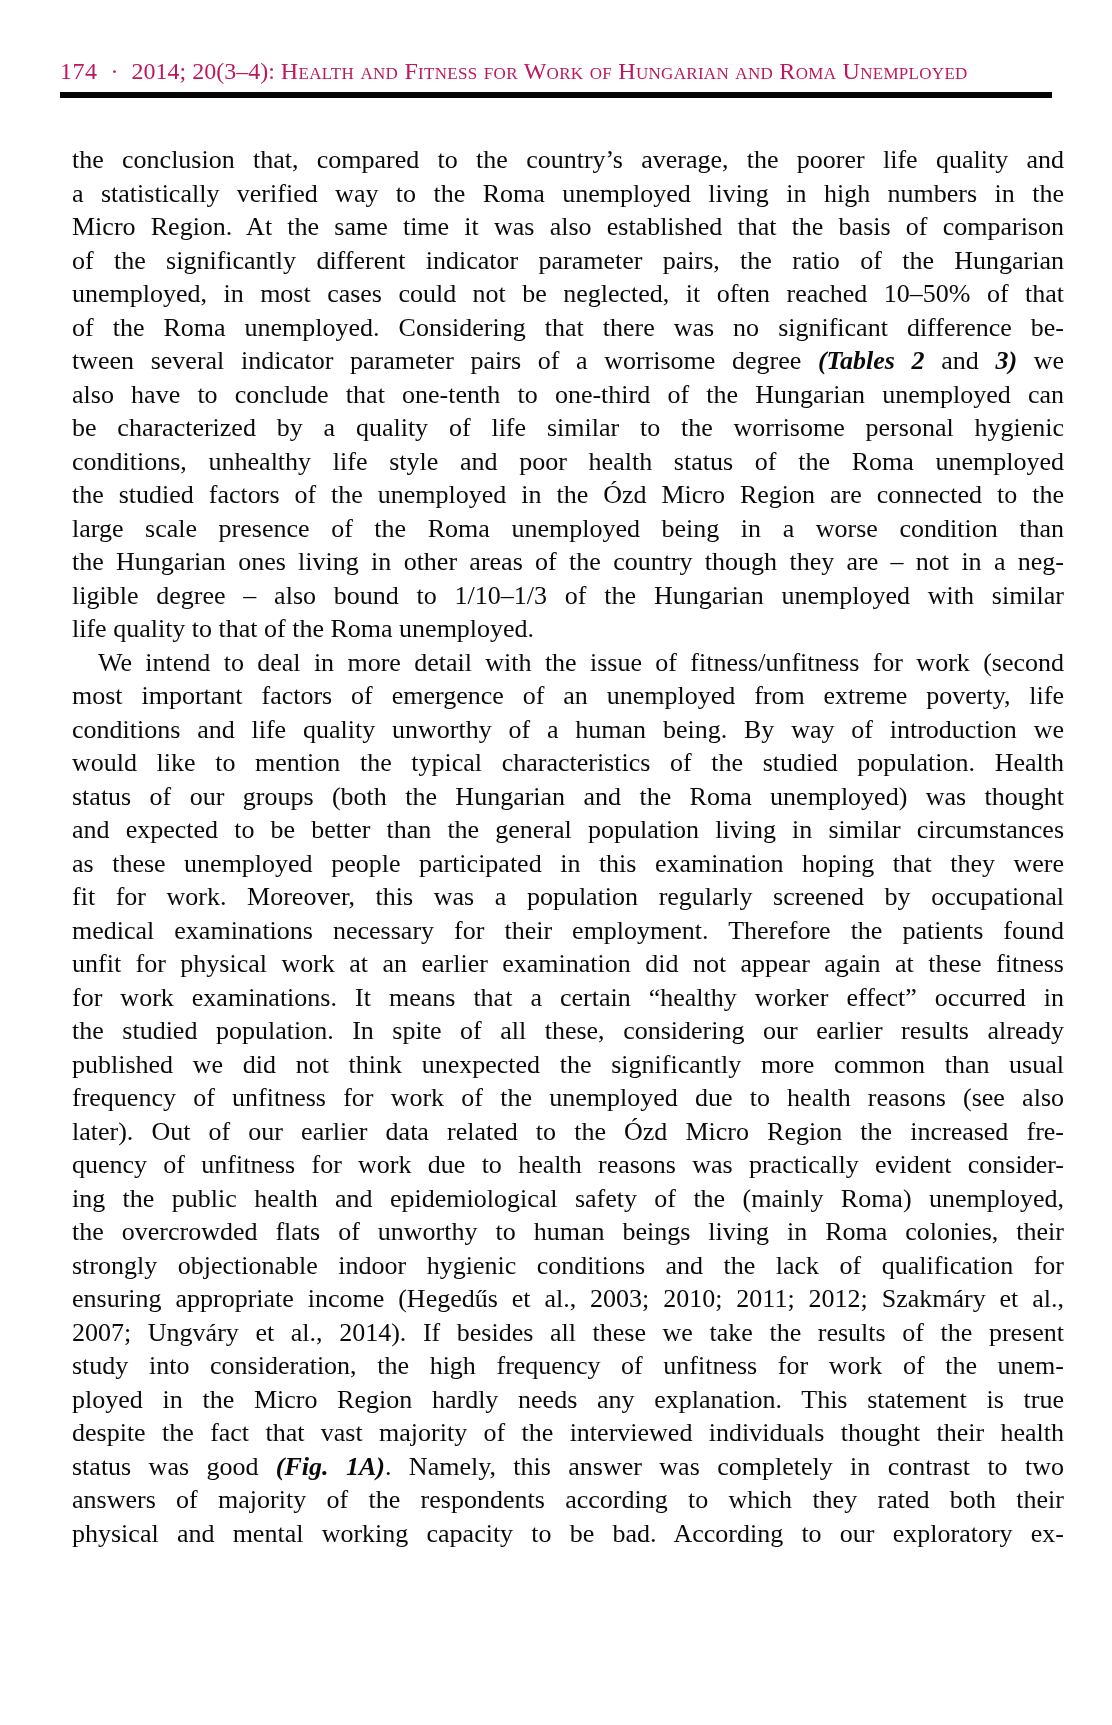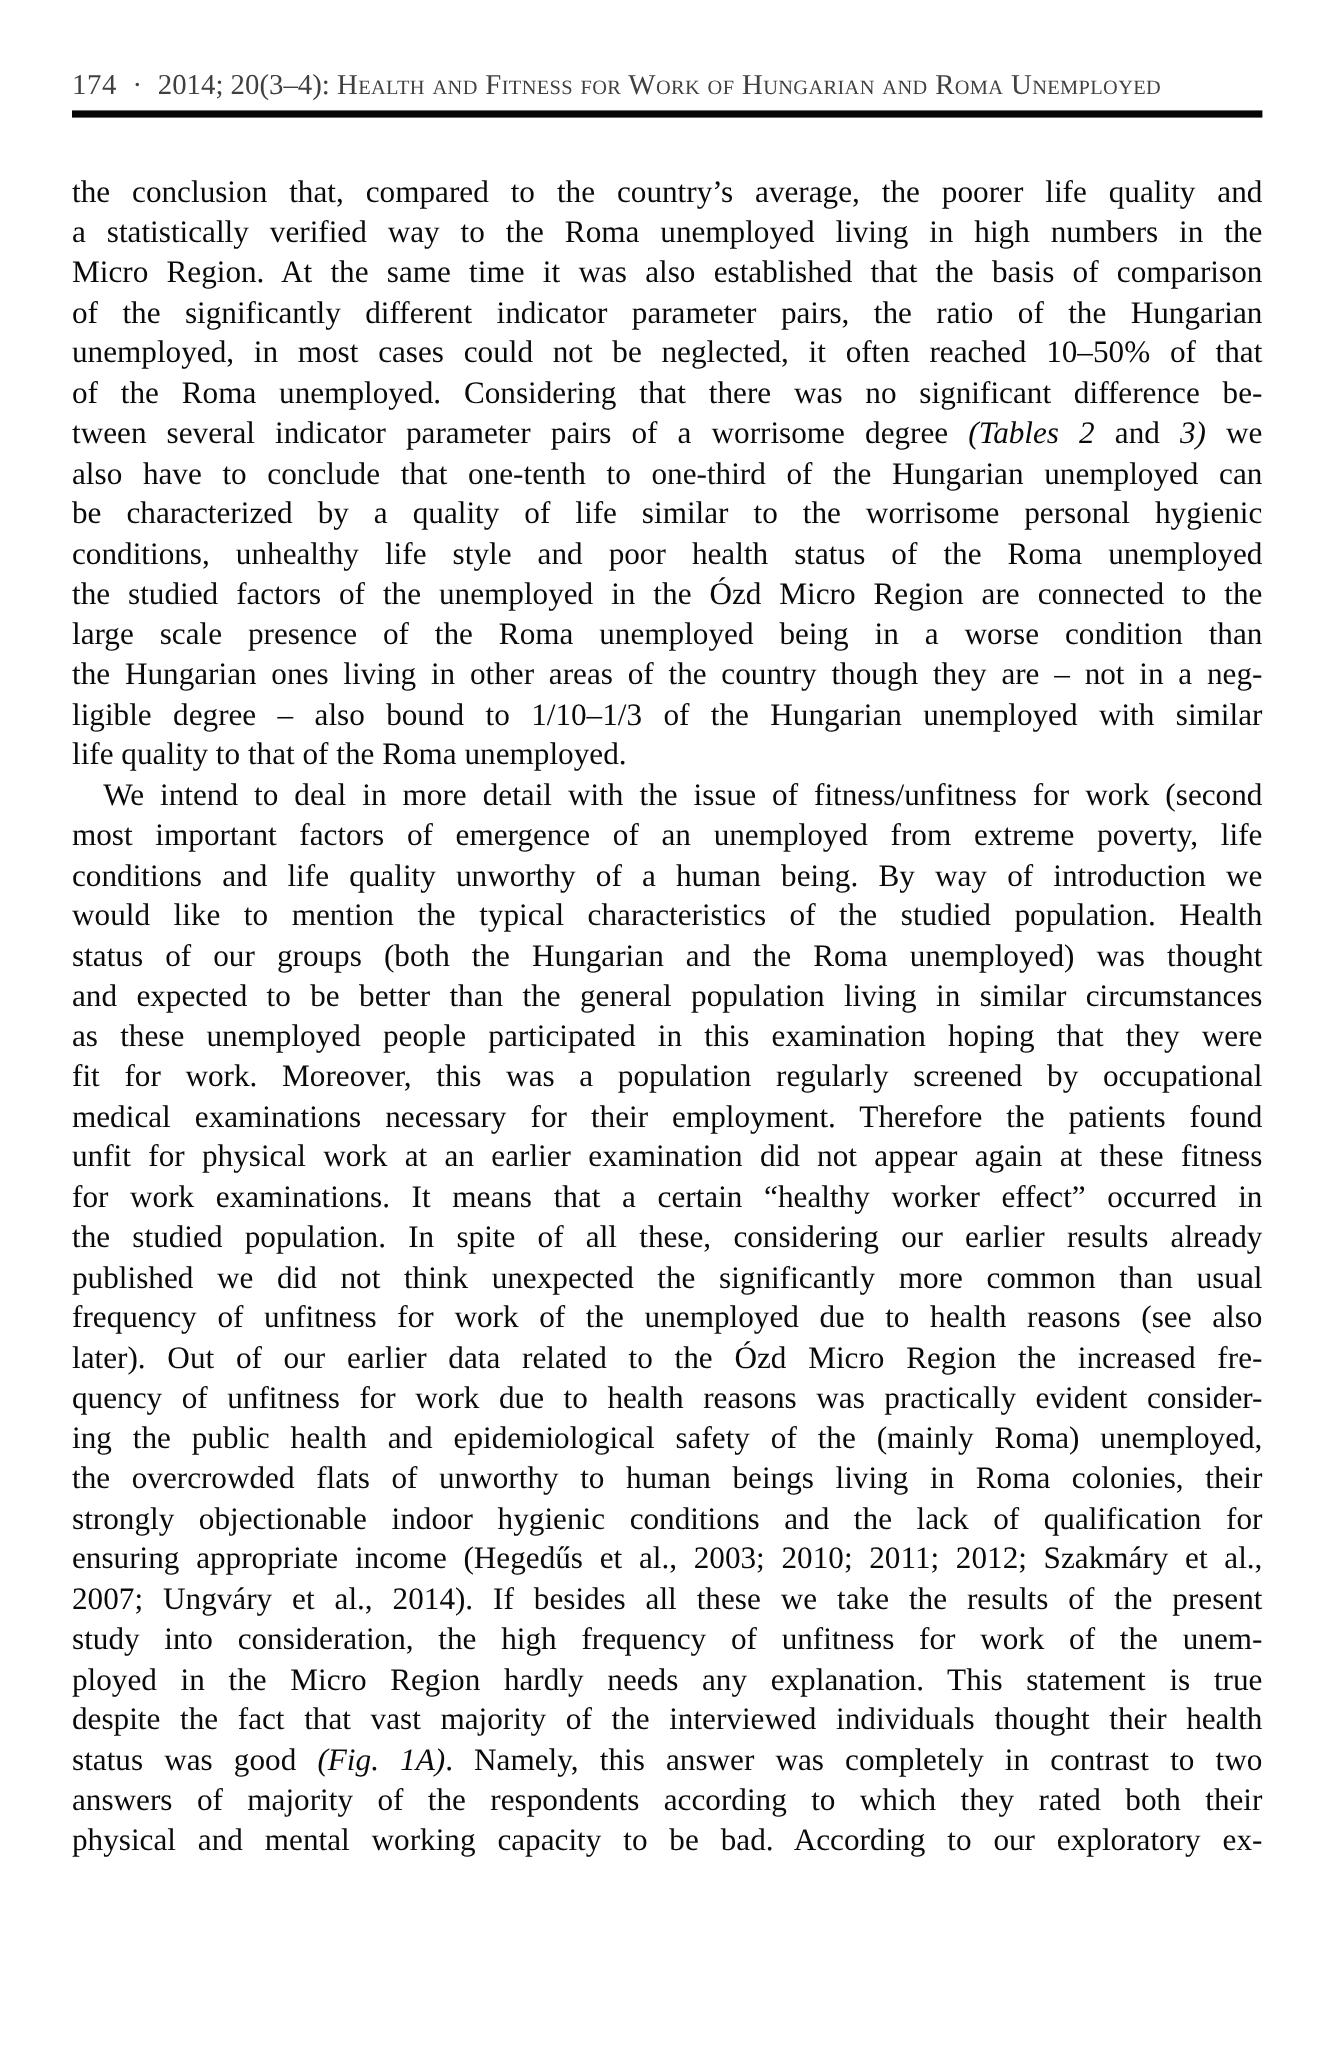--- a/index.html
+++ b/index.html
@@ -17,21 +17,21 @@
     overflow: hidden;
   }
   .running-header {
     position: absolute;
     left: 60px;
     top: 58px;
     width: 992px;
     font-size: 24px;
     line-height: 26px;
     white-space: nowrap;
-    color: #404040;
+    color: #be185d;
   }
   .running-header .page-num {
     letter-spacing: 0.5px;
   }
   .running-header .sep {
     display: inline-block;
     margin: 0 13px;
   }
   .running-header .citation {
     margin-right: 6px;
@@ -53,30 +53,32 @@
     left: 60px;
     top: 143px;
     width: 992px;
     font-size: 26px;
     line-height: 33.5px;
     color: #0a0a0a;
   }
   .line {
     width: 100%;
     text-align: left;
+    margin-left: 12px;
   }
   .line.just {
     text-align: justify;
     text-align-last: justify;
   }
   .line.indent {
     text-indent: 26px;
   }
   .line i {
     font-style: italic;
+    font-weight: bold;
   }
 </style>
 </head>
 <body>
 
 <div class="page">
 
   <div class="running-header">
     <span class="page-num">174</span><span class="sep">·</span><span class="citation">2014; 20(3–4):</span><span class="running-title">Health and Fitness for Work of Hungarian and Roma Unemployed</span>
   </div>

